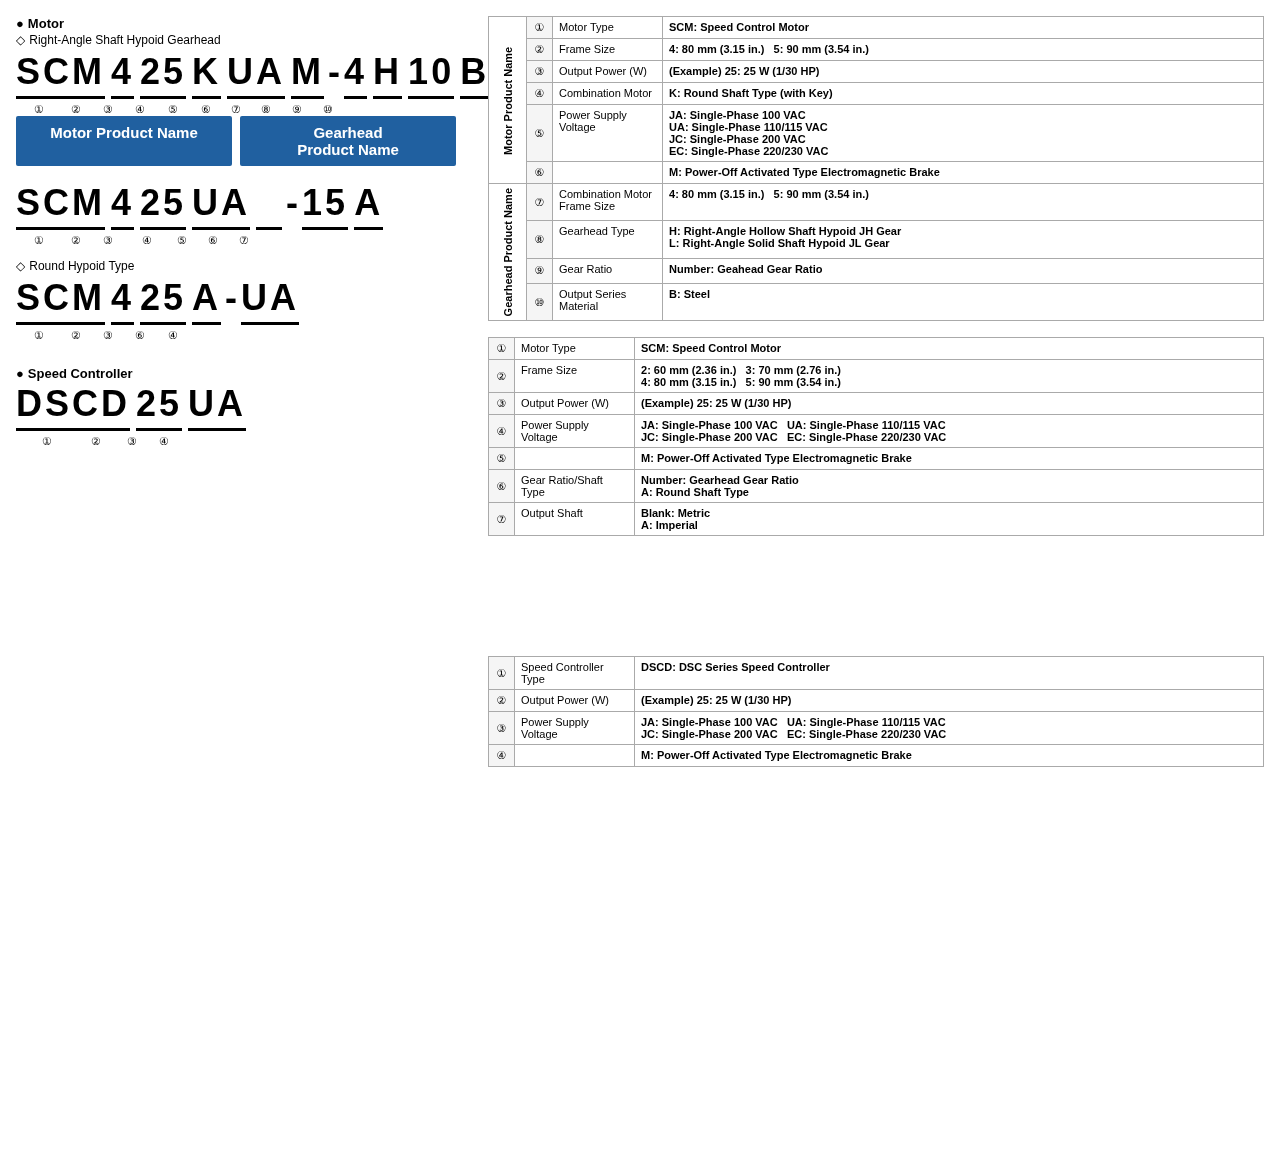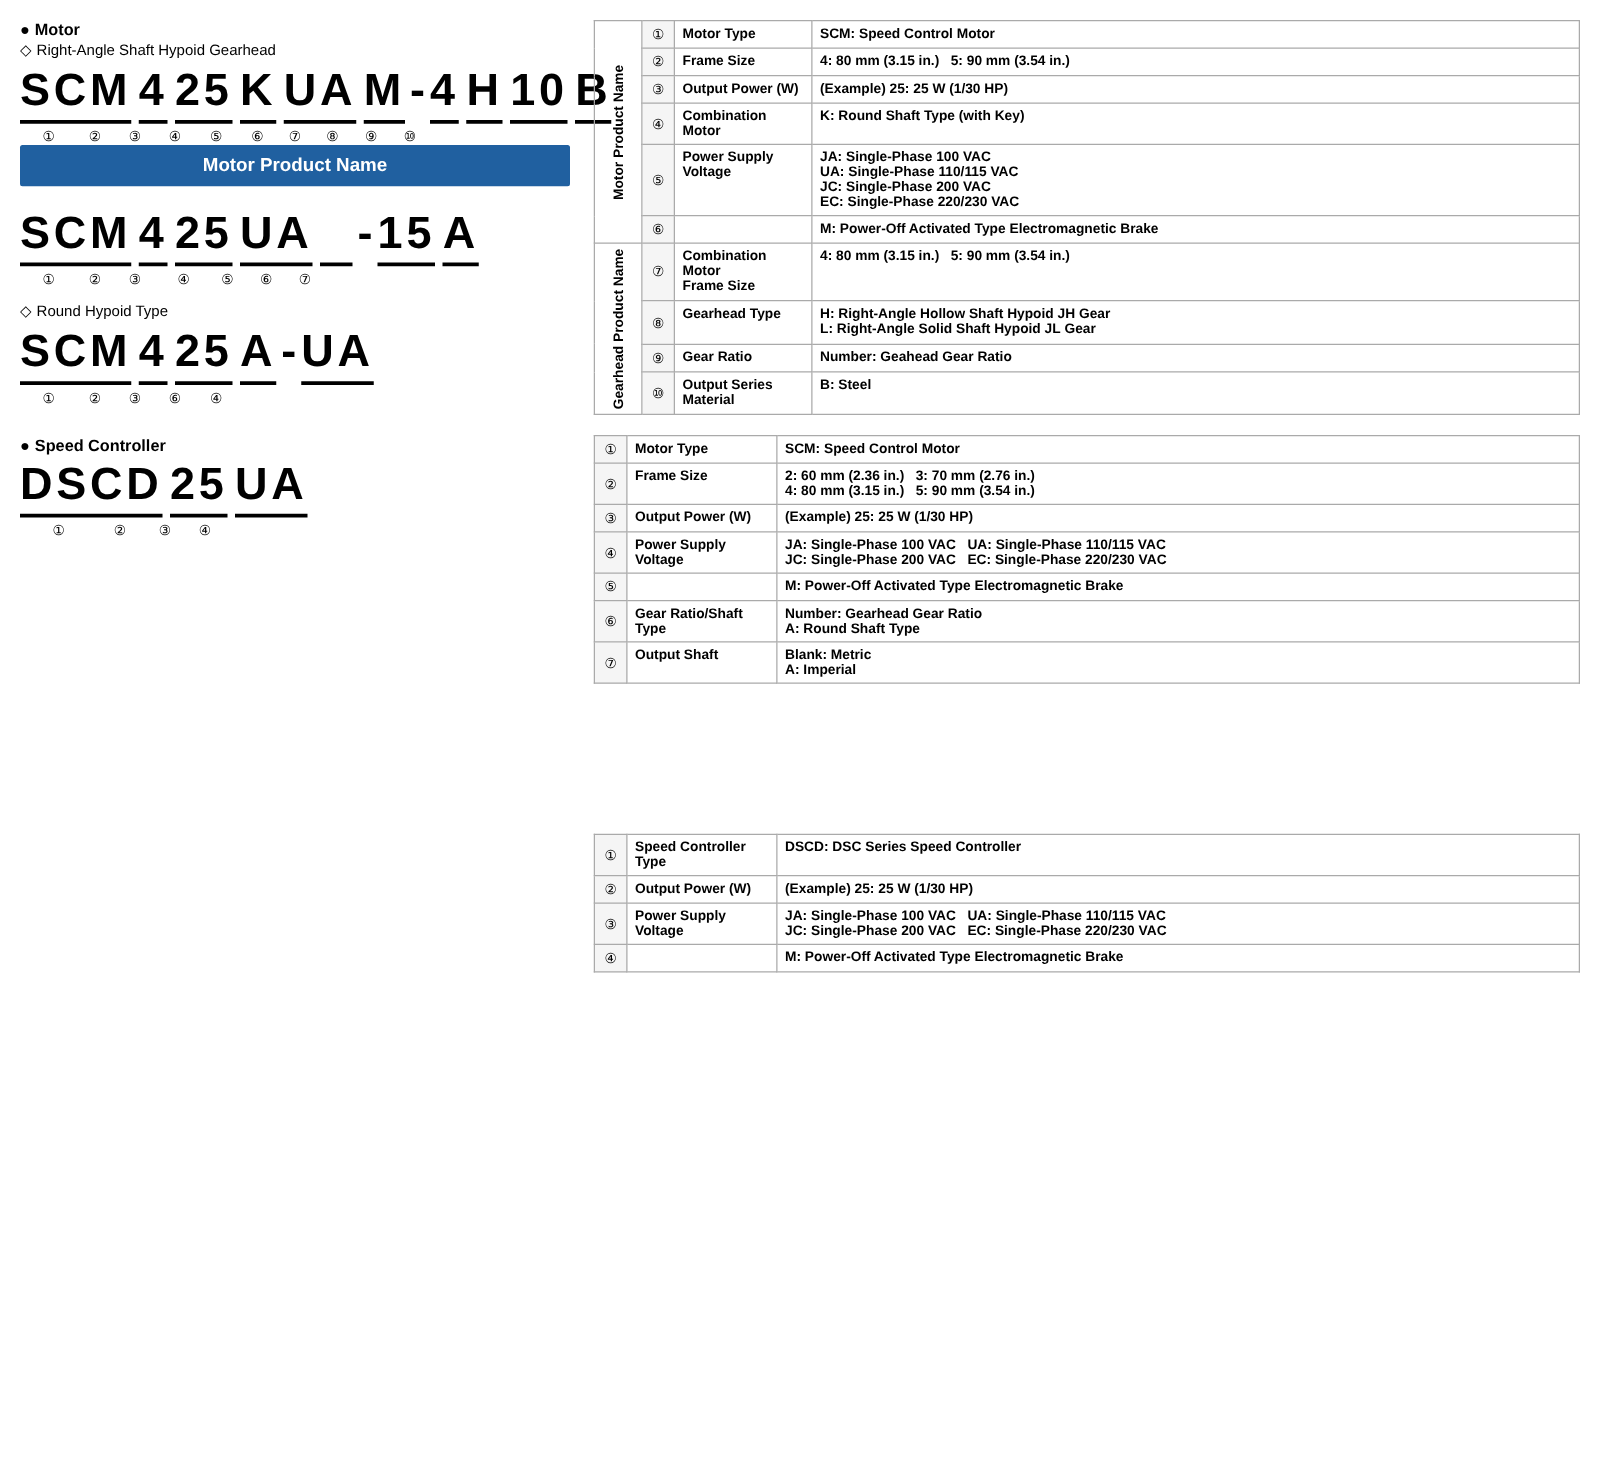--- a/index.html
+++ b/index.html
@@ -22,21 +22,21 @@
       gap: 6px;
     }
     .page-title::before {
       content: '■';
       color: #000;
       font-size: 18px;
     }
 
     .main-layout {
       display: flex;
-      gap: 19px;
+      gap: 32px;
       justify-content: flex-end;
     }
 
     .left-col {
       width: 440px;
       flex-shrink: 0;
     }
 
     .right-col {
       flex: 1;
@@ -98,21 +98,21 @@
 
     .info-table .num-col {
       width: 26px;
       text-align: center;
       vertical-align: middle;
       background: #f5f5f5;
     }
 
     .info-table .field-col {
       width: 110px;
-      font-weight: bold;
+      font-weight: normal;
     }
 
     .info-table .val-col {
       font-weight: bold;
     }
 
     .pcode-seg {
       display: inline-flex;
       flex-direction: column;
     }
@@ -222,20 +222,22 @@
           <span style="width:38px; text-align:center; font-size:11px;">⑤</span>
           <span style="width:28px; text-align:center; font-size:11px;">⑥</span>
           <span style="width:32px; text-align:center; font-size:11px;">⑦</span>
           <span style="width:28px; text-align:center; font-size:11px;">⑧</span>
           <span style="width:34px; text-align:center; font-size:11px;">⑨</span>
           <span style="width:28px; text-align:center; font-size:11px;">⑩</span>
         </div>
 
         <div class="name-boxes">
           <div class="name-box">Motor Product Name</div>
+          <div class="name-box" style="white-space:pre-line;">Gearhead
+Product Name</div>
         </div>
       </div>
 
       <div class="subsection">
 
         <div style="display:flex; align-items:flex-end; gap:0;">
           <div class="pcode-seg">
             <span class="top">SCM</span>
             <div class="line"></div>
           </div>

